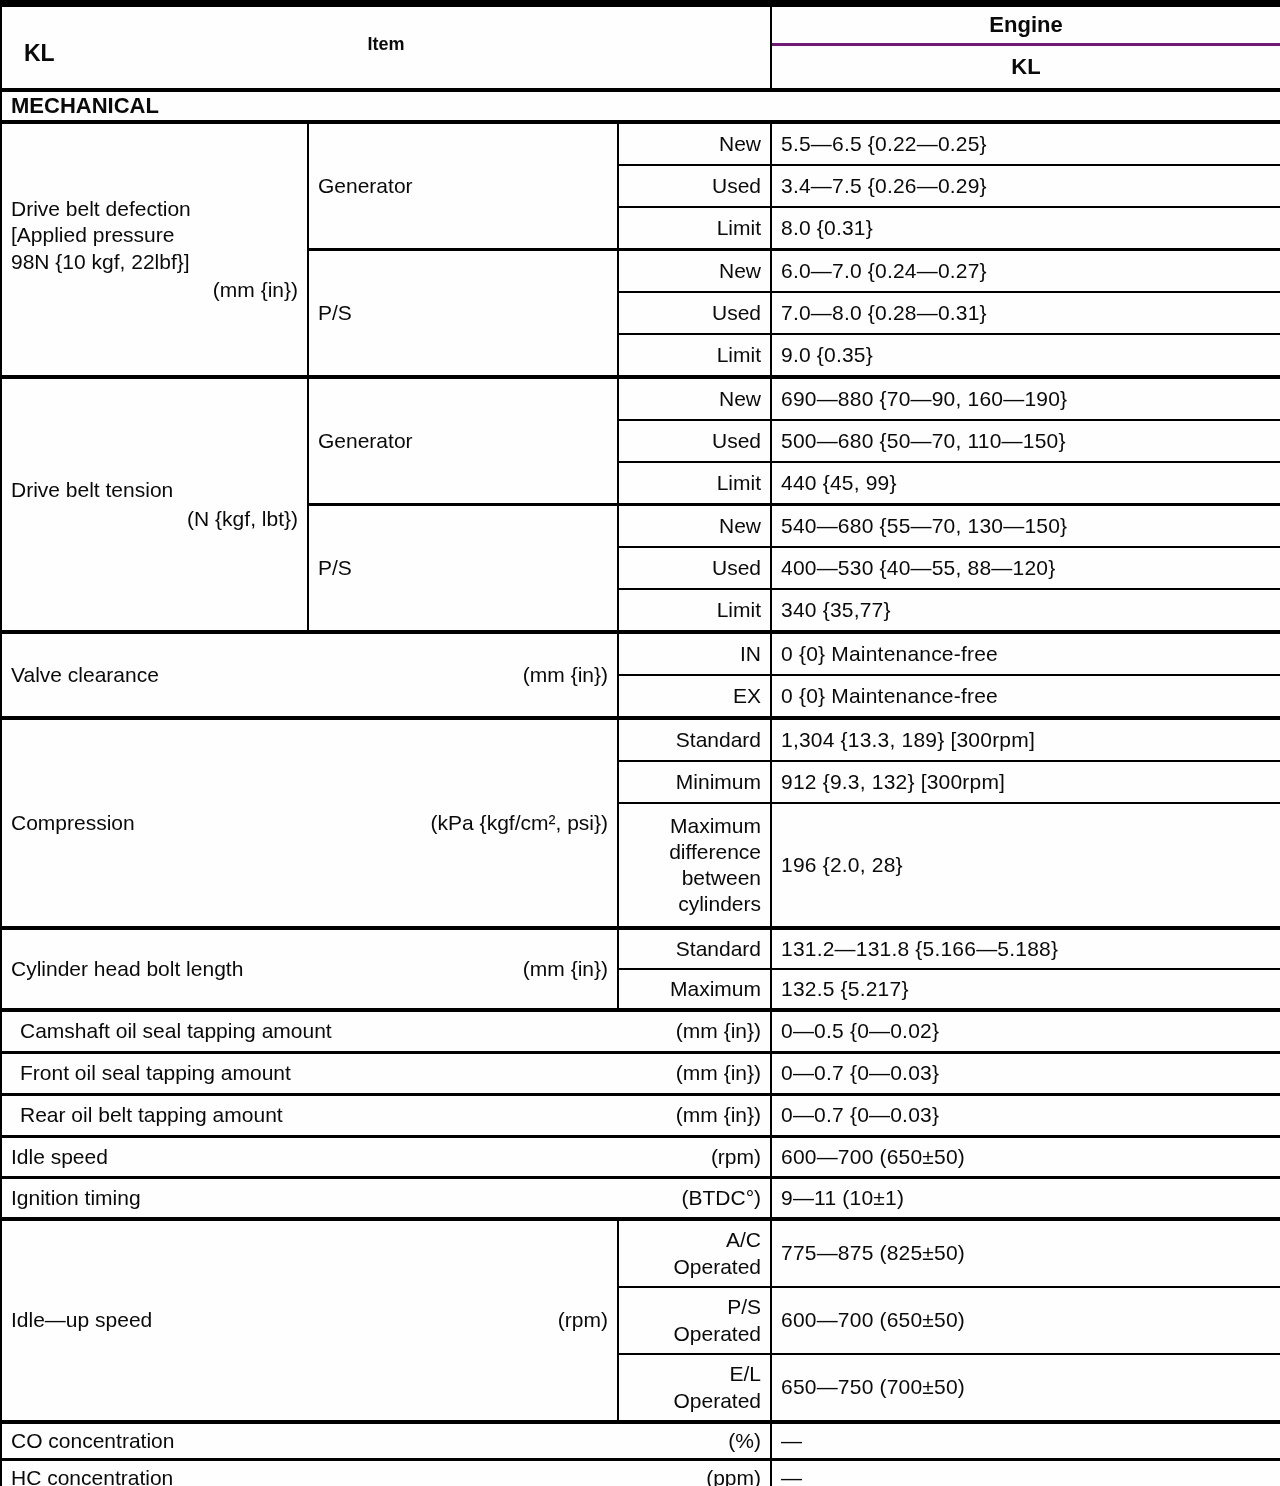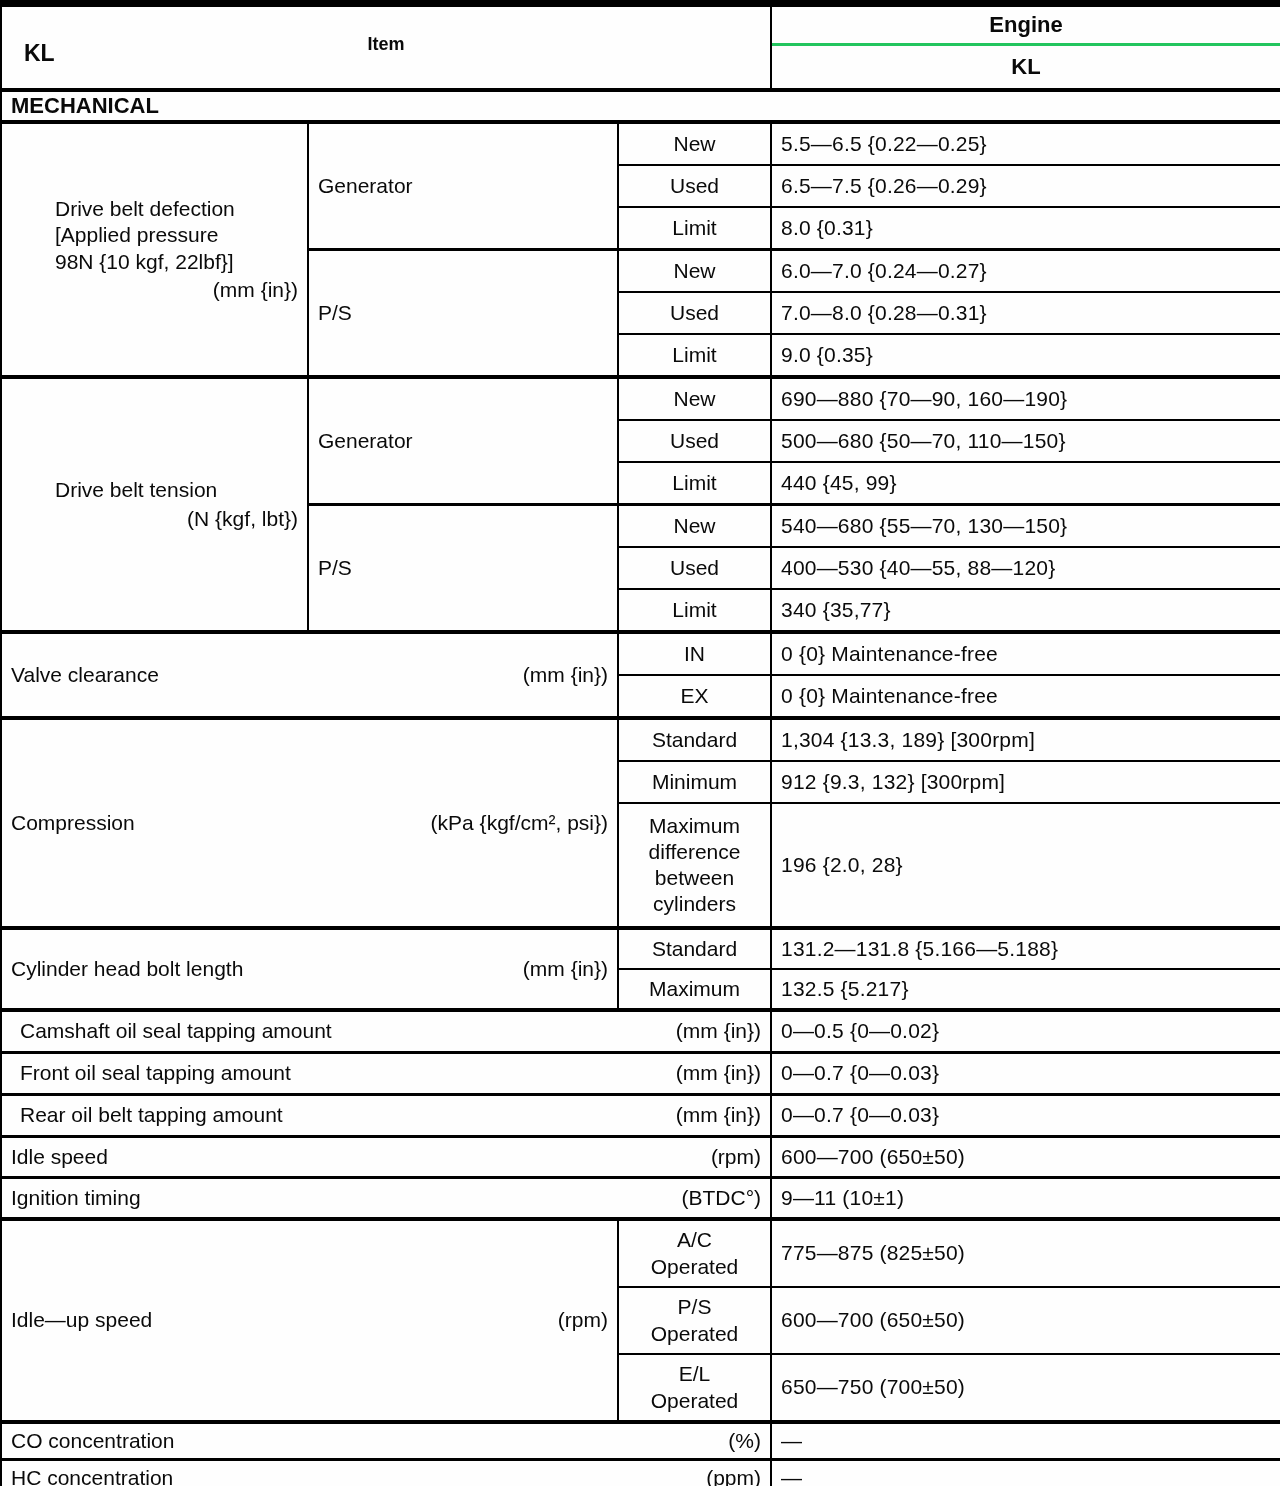--- a/index.html
+++ b/index.html
@@ -28,29 +28,29 @@
   
   .h78 { height: 78px; } .h28 { height: 28px; } .h40 { height: 40px; }
   .h122 { height: 122px; } .h38 { height: 38px; } .h39 { height: 39px; padding-left: 18px; }
   .h65 { height: 65px; } .h34 { height: 34px; }
 
   
   .hdr-left { position: relative; padding: 0; }
   .kl-code { position: absolute; left: 22px; top: 32px; font-weight: bold; font-size: 23px; }
   .item-label { position: absolute; left: 0; right: 0; top: 26px; text-align: center; font-weight: bold; font-size: 18px; }
   .hdr-right { padding: 0; }
-  .engine-cell { height: 36px; display: flex; align-items: center; justify-content: center; font-weight: bold; font-size: 22px; border-bottom: 3px solid #22c55e; }
+  .engine-cell { height: 36px; display: flex; align-items: center; justify-content: center; font-weight: bold; font-size: 22px; border-bottom: 3px solid #701a75; }
   .engine-kl-cell { height: 42px; display: flex; align-items: center; justify-content: center; font-weight: bold; font-size: 22px; }
 
   td.section-td { font-weight: bold; font-size: 22px; }
 
   
-  .cond { text-align: center; white-space: pre-line; }
+  .cond { text-align: right; white-space: pre-line; }
   .val  { text-align: left; letter-spacing: 0.2px; }
-  .group-label .lbl { white-space: pre-line; margin-left: 44px; }
+  .group-label .lbl { white-space: pre-line; }
   .group-label .unit { text-align: right; margin-top: 2px; }
   .inline-label { display: flex; justify-content: space-between; align-items: center; gap: 8px; }
   .inline-label .unit { white-space: nowrap; }
 </style>
 </head>
 <body>
 
 <div class="page">
 <table class="spec">
   <colgroup>
@@ -82,21 +82,21 @@
 [Applied pressure
 98N {10 kgf, 22lbf}]</div>
         <div class="unit">(mm {in})</div>
       </td>
       <td rowspan="3" class="bt4">Generator</td>
       <td class="cond bt4 h40">New</td>
       <td class="val bt4">5.5—6.5 {0.22—0.25}</td>
     </tr>
     <tr>
       <td class="cond h40">Used</td>
-      <td class="val">6.5—7.5 {0.26—0.29}</td>
+      <td class="val">3.4—7.5 {0.26—0.29}</td>
     </tr>
     <tr>
       <td class="cond h40">Limit</td>
       <td class="val">8.0 {0.31}</td>
     </tr>
     <tr>
       <td rowspan="3" class="bt3">P/S</td>
       <td class="cond bt3 h40">New</td>
       <td class="val bt3">6.0—7.0 {0.24—0.27}</td>
     </tr>

